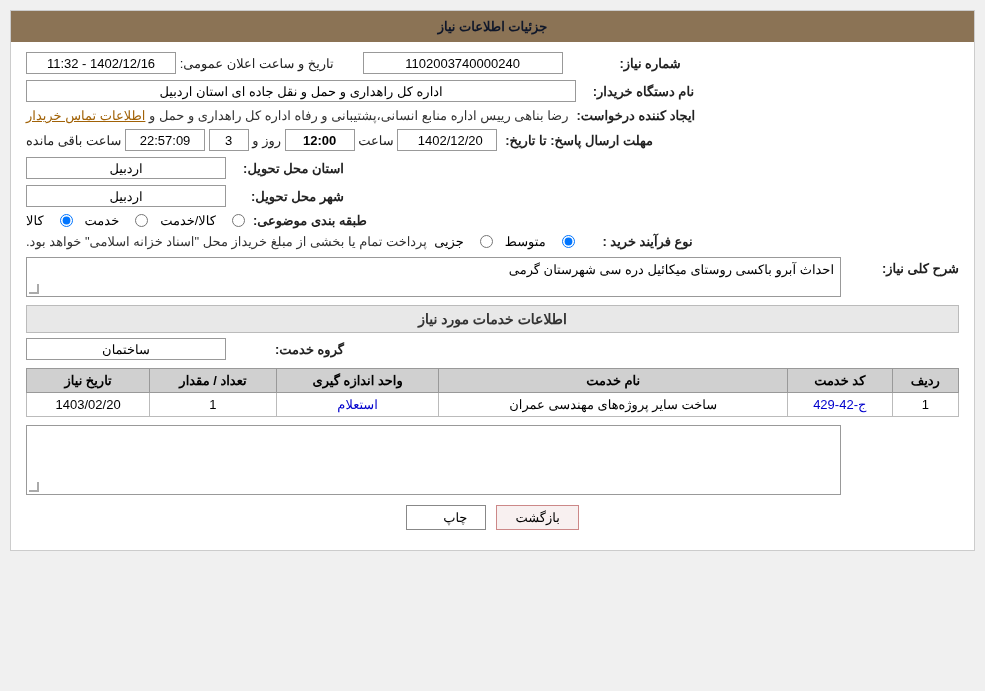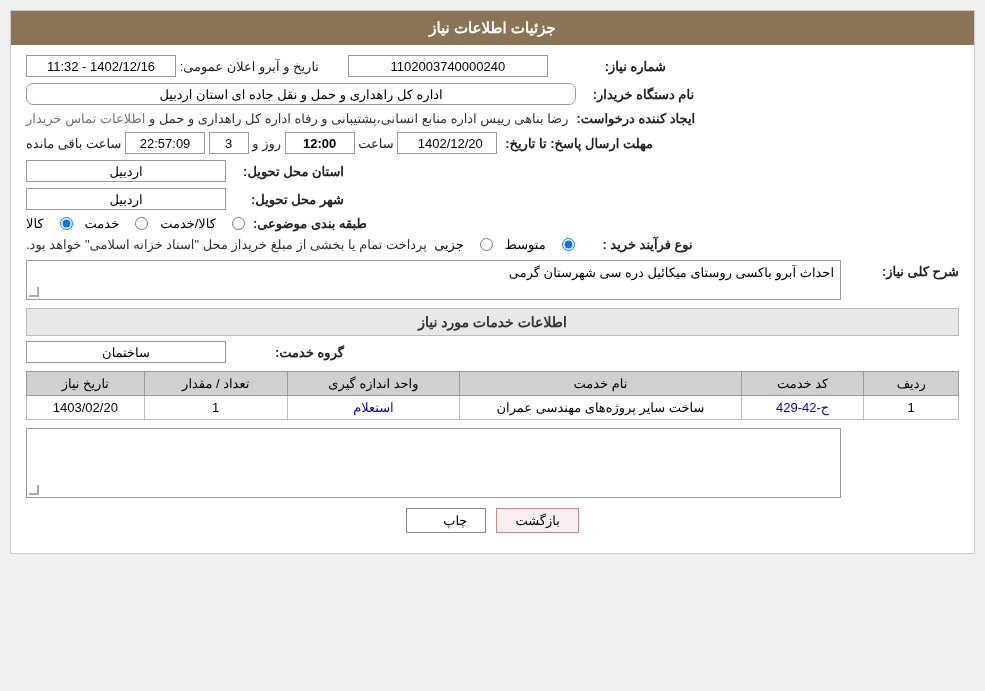--- a/index.html
+++ b/index.html
@@ -14,24 +14,24 @@
       align-items: flex-start;
       padding: 10px;
     }
     .page-container {
       width: 965px;
       background: #fff;
       border: 1px solid #ccc;
     }
     .header-bar {
       background: #8B7355;
-      color: #ffffff;
+      color: #0f172a;
       text-align: center;
       padding: 8px 10px;
-      font-size: 15px;
+      font-size: 13px;
       font-weight: bold;
     }
     .content {
       padding: 10px 15px;
     }
     .info-row {
       display: flex;
       align-items: center;
       margin-bottom: 6px;
       justify-content: flex-end;
@@ -61,21 +61,22 @@
     }
     .value-box.medium {
       min-width: 150px;
     }
     .inline-label {
       font-weight: normal;
       color: #222;
       white-space: nowrap;
     }
     .link-text {
-      color: #737373;
+      color: #a16207;
+      text-decoration: underline;
       cursor: pointer;
     }
     .section-title {
       background: #e8e8e8;
       border: 1px solid #bbb;
       text-align: center;
       padding: 5px;
       font-weight: bold;
       font-size: 14px;
       margin: 8px 0 5px 0;
@@ -96,23 +97,23 @@
       margin: 8px 0;
     }
     table.data-table {
       width: 100%;
       border-collapse: collapse;
       font-size: 13px;
     }
     table.data-table th {
       background: #d0d0d0;
       border: 1px solid #999;
-      padding: 4px 22px;
-      text-align: center;
-      font-weight: normal;
+      padding: 4px 6px;
+      text-align: center;
+      font-weight: bold;
     }
     table.data-table td {
       border: 1px solid #bbb;
       padding: 4px 6px;
       text-align: center;
     }
     table.data-table tr:nth-child(even) td {
       background: #f9f9f9;
     }
     .bottom-buttons {
@@ -156,28 +157,28 @@
   <div class="header-bar">
     <span>جزئیات اطلاعات نیاز</span>
   </div>
 
   <div class="content">
 
     <div class="info-row">
       <span class="label">شماره نیاز:</span>
       <div class="value-box wide">1102003740000240</div>
       &nbsp;&nbsp;&nbsp;&nbsp;&nbsp;&nbsp;&nbsp;&nbsp;
-      <span class="inline-label">تاریخ و آبرو اعلان عمومی:</span>
+      <span class="inline-label">تاریخ و ساعت اعلان عمومی:</span>
       &nbsp;
       <div class="value-box medium">1402/12/16 - 11:32</div>
     </div>
 
     <div class="info-row">
       <span class="label">نام دستگاه خریدار:</span>
-      <div class="value-box" style="min-width:550px;border-radius:7px;">اداره کل راهداری و حمل و نقل جاده ای استان اردبیل</div>
+      <div class="value-box" style="min-width:550px;">اداره کل راهداری و حمل و نقل جاده ای استان اردبیل</div>
     </div>
 
     <div class="info-row">
       <span class="label">ایجاد کننده درخواست:</span>
       <span style="color:#333;">رضا بناهی رییس اداره منابع انسانی،پشتیبانی و رفاه اداره کل راهداری و حمل و</span>
       <span>&nbsp;</span>
       <span class="link-text">اطلاعات تماس خریدار</span>
     </div>
 
     <div class="info-row">

